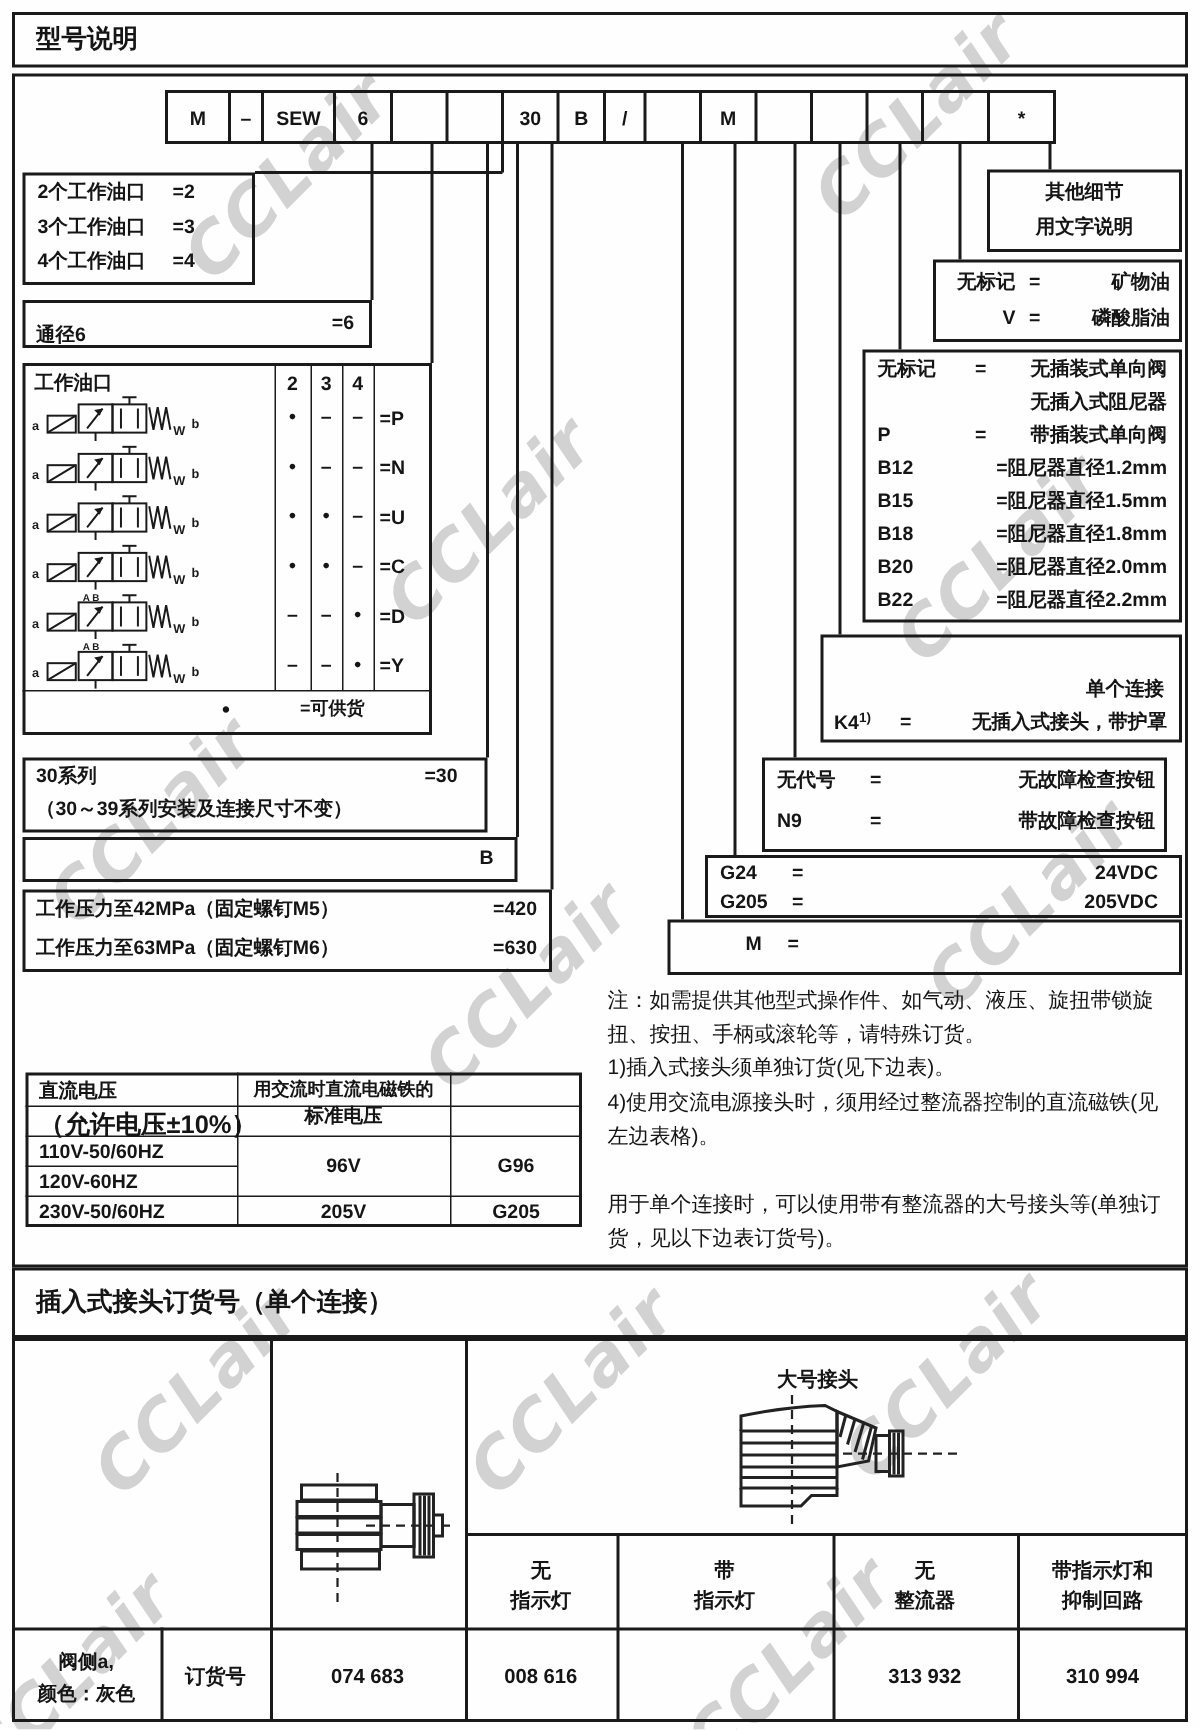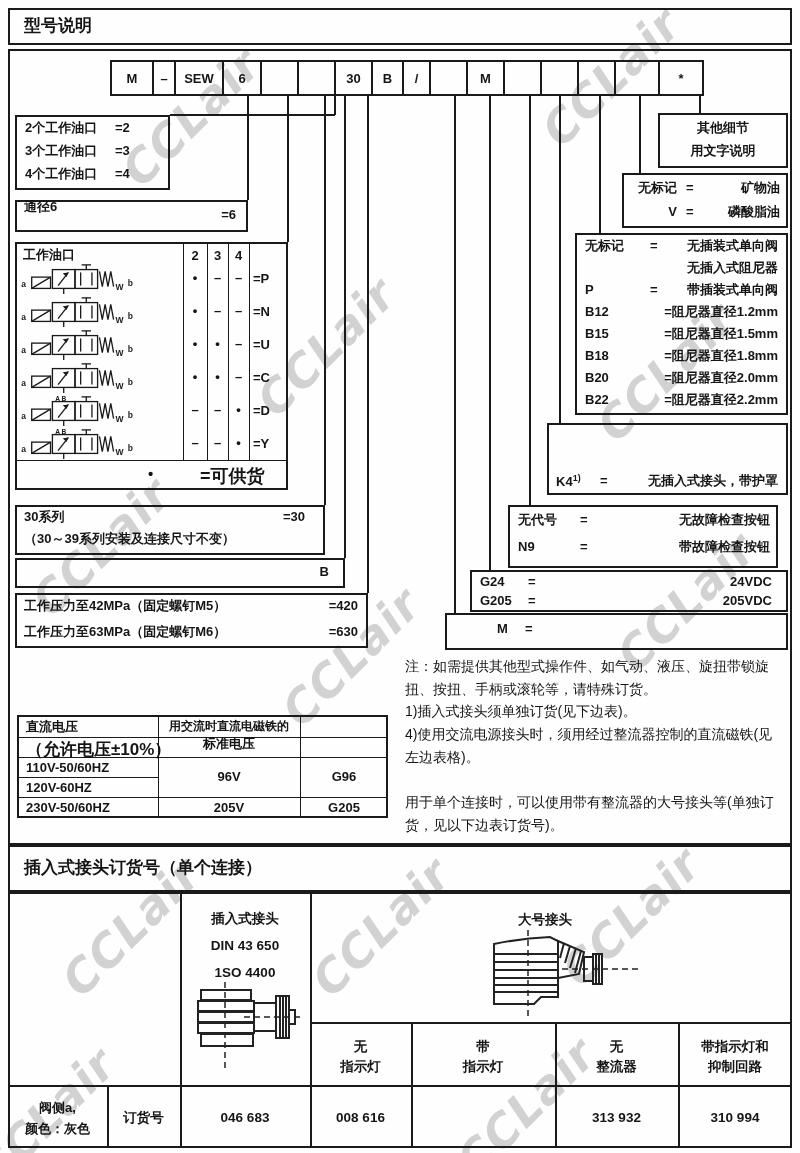--- a/index.html
+++ b/index.html
@@ -83,21 +83,21 @@
 
   <div class="bx" style="left:15px;top:115px;width:155px;height:75px"></div>
   <div class="t" style="left:25px;top:120px">2个工作油口</div>
   <div class="t" style="left:115px;top:120px">=2</div>
   <div class="t" style="left:25px;top:143px">3个工作油口</div>
   <div class="t" style="left:115px;top:143px">=3</div>
   <div class="t" style="left:25px;top:166px">4个工作油口</div>
   <div class="t" style="left:115px;top:166px">=4</div>
 
   <div class="bx" style="left:15px;top:200px;width:233px;height:32px"></div>
-  <div class="t" style="left:24px;top:199px">通径6</div>
+  <div class="t" style="left:24px;top:215px">通径6</div>
   <div class="t tr" style="left:180px;top:207px;width:56px">=6</div>
 
   <div class="bx" style="left:15px;top:242px;width:273px;height:248px"></div>
   <div class="vln1" style="left:183px;top:242px;height:218px"></div>
   <div class="vln1" style="left:207px;top:242px;height:218px"></div>
   <div class="vln1" style="left:228px;top:242px;height:218px"></div>
   <div class="vln1" style="left:249px;top:242px;height:218px"></div>
   <div class="hln1" style="left:15px;top:460px;width:273px"></div>
   <div class="t" style="left:23px;top:247px">工作油口</div>
   <div class="t tc" style="left:183px;top:248px;width:24px">2</div>
@@ -260,21 +260,21 @@
       <text x="114" y="24">b</text>
       <text x="37" y="6" font-size="7">A B</text>
     </g>
   </svg>
   <div class="t tc" style="left:183px;top:435px;width:24px">–</div>
   <div class="t tc" style="left:207px;top:435px;width:21px">–</div>
   <div class="t tc" style="left:228px;top:435px;width:21px">•</div>
   <div class="t" style="left:253px;top:436px">=Y</div>
 
   <div class="t" style="left:148px;top:465px;font-size:15px">•</div>
-  <div class="t" style="left:200px;top:465px;font-size:18px">=可供货</div>
+  <div class="t" style="left:200px;top:465px;font-size:12px">=可供货</div>
 
   <div class="bx" style="left:15px;top:505px;width:310px;height:50px"></div>
   <div class="t" style="left:24px;top:509px">30系列</div>
   <div class="t tr" style="left:250px;top:509px;width:55px">=30</div>
   <div class="t" style="left:24px;top:531px">（30～39系列安装及连接尺寸不变）</div>
 
   <div class="bx" style="left:15px;top:558px;width:330px;height:30px"></div>
   <div class="t tr" style="left:15px;top:564px;width:314px">B</div>
 
   <div class="bx" style="left:15px;top:593px;width:353px;height:55px"></div>
@@ -308,20 +308,21 @@
   <div class="t" style="left:585px;top:326px">B15</div>
   <div class="t tr" style="left:598px;top:326px;width:180px">=阻尼器直径1.5mm</div>
   <div class="t" style="left:585px;top:348px">B18</div>
   <div class="t tr" style="left:598px;top:348px;width:180px">=阻尼器直径1.8mm</div>
   <div class="t" style="left:585px;top:370px">B20</div>
   <div class="t tr" style="left:598px;top:370px;width:180px">=阻尼器直径2.0mm</div>
   <div class="t" style="left:585px;top:392px">B22</div>
   <div class="t tr" style="left:598px;top:392px;width:180px">=阻尼器直径2.2mm</div>
 
   <div class="bx" style="left:547px;top:423px;width:241px;height:72px"></div>
+  <div class="t tr" style="left:547px;top:451px;width:229px">单个连接</div>
   <div class="t" style="left:556px;top:473px"><span>K4</span><sup style="font-size:9px">1)</sup></div>
   <div class="t" style="left:600px;top:473px">=</div>
   <div class="t tr" style="left:560px;top:473px;width:218px">无插入式接头，带护罩</div>
 
   <div class="bx" style="left:508px;top:505px;width:270px;height:63px"></div>
   <div class="t" style="left:518px;top:512px">无代号</div>
   <div class="t" style="left:580px;top:512px">=</div>
   <div class="t tr" style="left:548px;top:512px;width:222px">无故障检查按钮</div>
   <div class="t" style="left:518px;top:539px">N9</div>
   <div class="t" style="left:580px;top:539px">=</div>
@@ -373,23 +374,20 @@
   <div class="bx" style="left:8px;top:892px;width:784px;height:256px"></div>
   <div class="vln" style="left:180px;top:892px;height:256px"></div>
   <div class="vln" style="left:310px;top:892px;height:256px"></div>
   <div class="vln" style="left:411px;top:1022px;height:126px"></div>
   <div class="vln" style="left:555px;top:1022px;height:126px"></div>
   <div class="vln" style="left:678px;top:1022px;height:126px"></div>
   <div class="vln" style="left:107px;top:1085px;height:63px"></div>
   <div class="hln" style="left:310px;top:1022px;width:482px"></div>
   <div class="hln" style="left:8px;top:1085px;width:784px"></div>
 
-  <div class="t tc" style="left:180px;top:905px;width:130px;font-size:13.5px;line-height:2.0">插入式接头
-DIN 43 650
-1SO 4400</div>
 
   <svg style="position:absolute;left:192px;top:982px" width="112" height="92" viewBox="0 0 112 92">
     <g stroke="#222" stroke-width="2" fill="none">
       <rect x="9" y="8" width="50" height="10"></rect>
       <rect x="6" y="19" width="56" height="10"></rect>
       <rect x="6" y="30" width="56" height="10"></rect>
       <rect x="6" y="41" width="56" height="10"></rect>
       <rect x="9" y="52" width="52" height="12"></rect>
       <rect x="62" y="21" width="22" height="28"></rect>
       <rect x="84" y="14" width="13" height="42"></rect>
@@ -436,18 +434,18 @@
   <div class="t tc" style="left:411px;top:1037px;width:144px;font-size:13.5px;line-height:1.5">带
 指示灯</div>
   <div class="t tc" style="left:555px;top:1037px;width:123px;font-size:13.5px;line-height:1.5">无
 整流器</div>
   <div class="t tc" style="left:8px;top:1098px;width:99px;line-height:1.6">阀侧a,
 颜色：灰色</div>
 
   <div class="t tc" style="left:678px;top:1037px;width:114px;font-size:13.5px;line-height:1.5">带指示灯和
 抑制回路</div>
   <div class="t tc" style="left:107px;top:1110px;width:73px;font-size:13.5px">订货号</div>
-  <div class="t tc" style="left:180px;top:1110px;width:130px;font-size:13.5px">046 683</div>
+  <div class="t tc" style="left:180px;top:1110px;width:130px;font-size:13.5px">074 683</div>
   <div class="t tc" style="left:310px;top:1110px;width:101px;font-size:13.5px">008 616</div>
   <div class="t tc" style="left:555px;top:1110px;width:123px;font-size:13.5px">313 932</div>
   <div class="t tc" style="left:678px;top:1110px;width:114px;font-size:13.5px">310 994</div>
 
 </div>
 
 </body></html>

